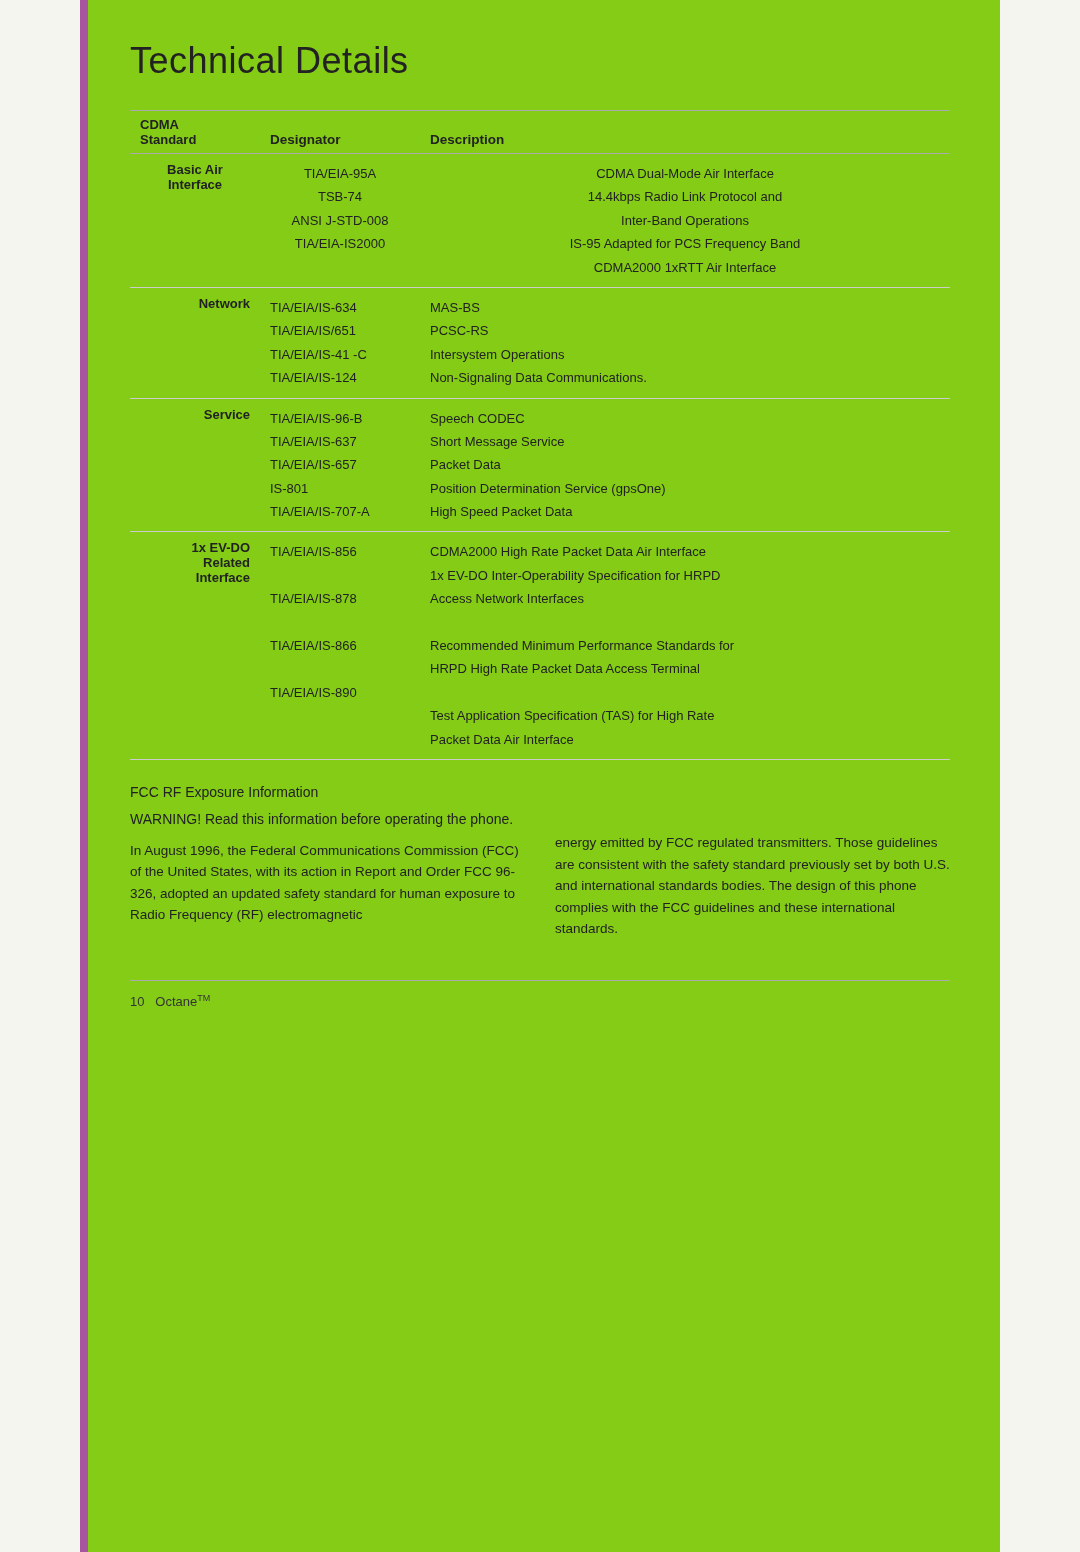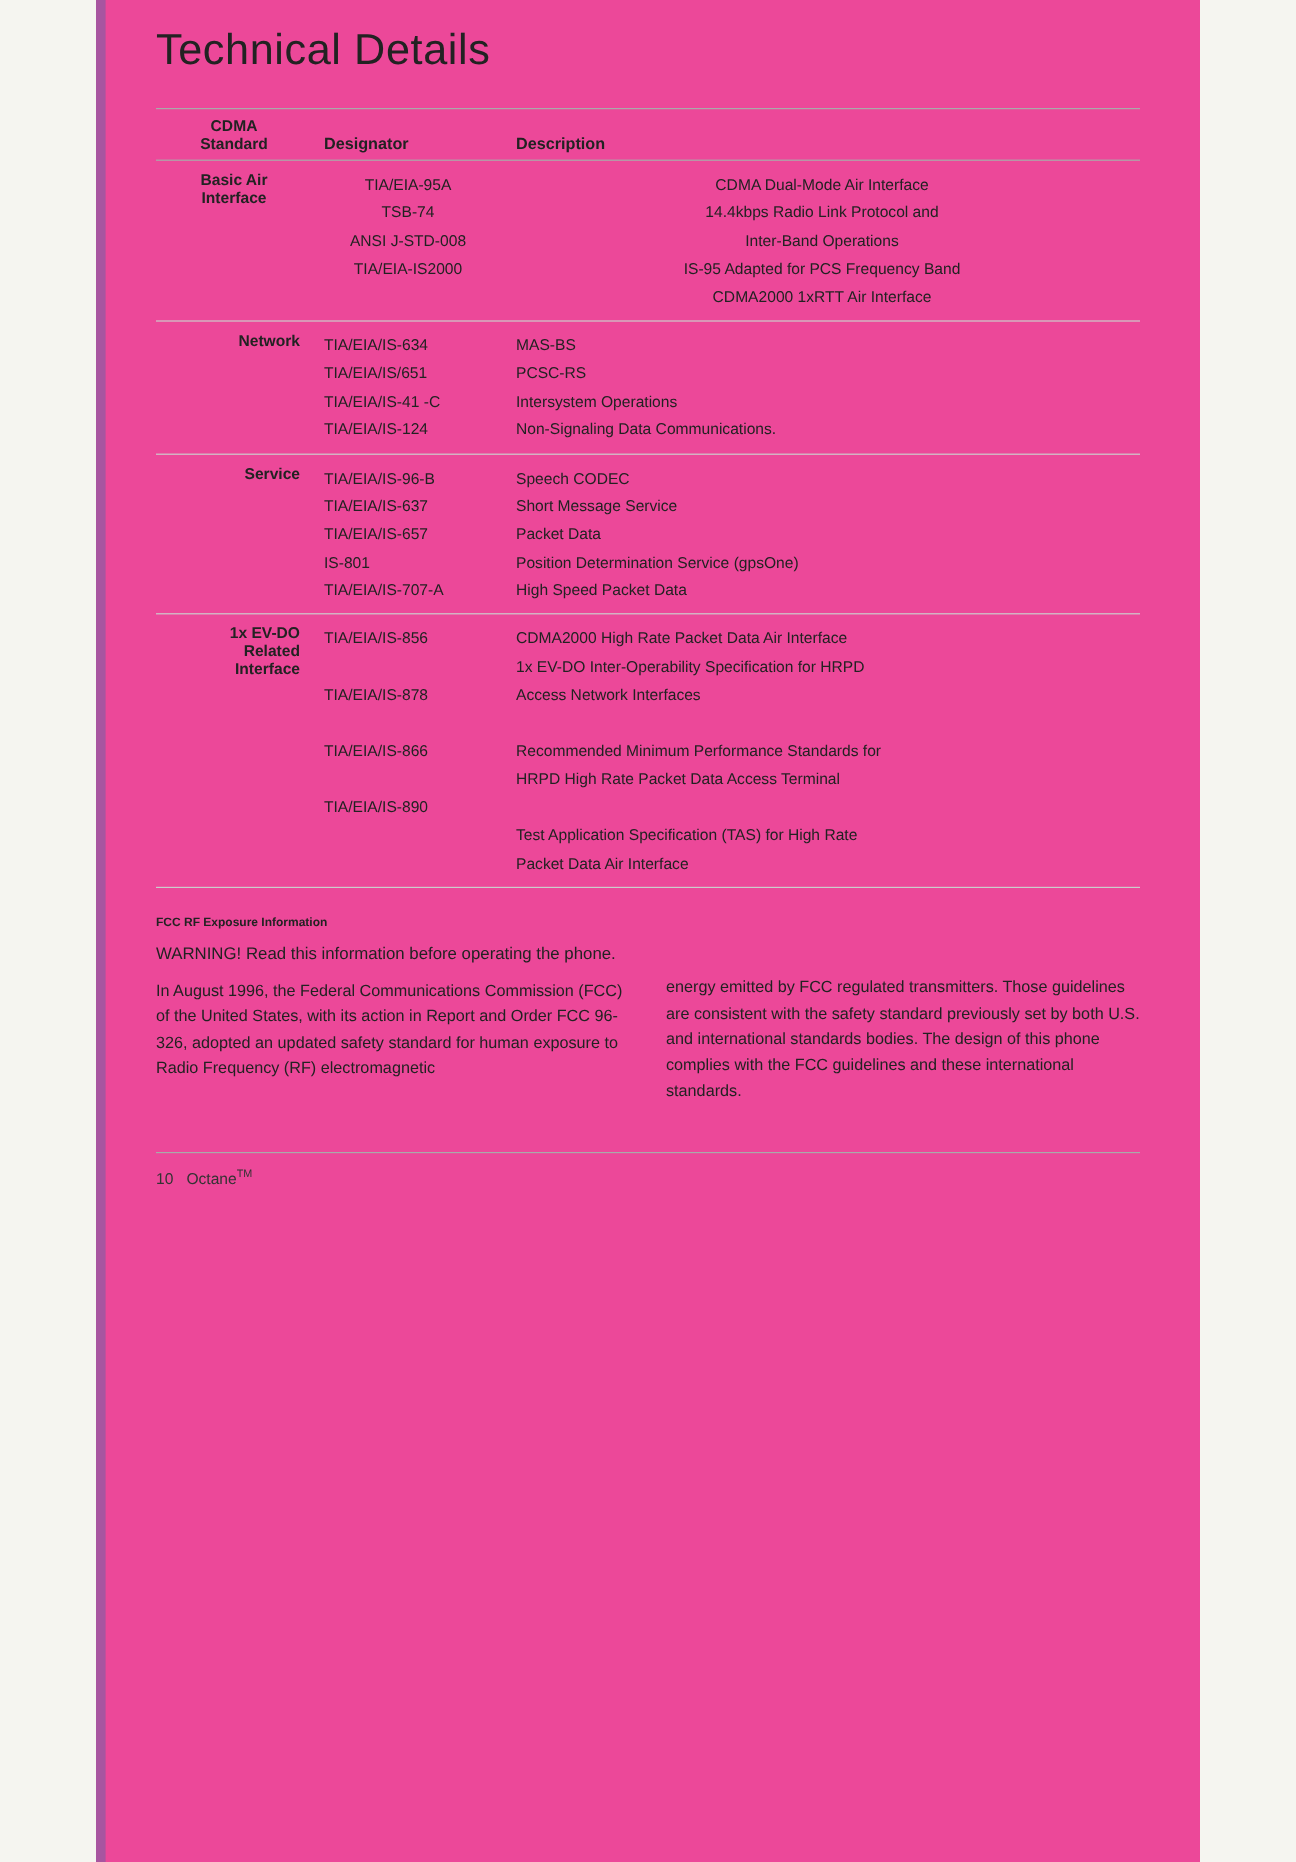--- a/index.html
+++ b/index.html
@@ -7,24 +7,24 @@
     body {
       background: #f5f5f0;
       font-family: Arial, Helvetica, sans-serif;
       font-size: 14px;
       color: #222;
       width: 1080px;
       min-height: 1552px;
     }
 
     .page {
-      background: #ec4899;
+      background: #84cc16;
       width: 920px;
       margin: 0 auto;
-      padding: 20px 50px 60px 50px;
+      padding: 40px 50px 60px 50px;
       min-height: 1552px;
       position: relative;
     }
 
     .left-bar {
       position: absolute;
       left: 0;
       top: 0;
       bottom: 0;
       width: 8px;
@@ -58,21 +58,20 @@
       font-size: 13.5px;
       padding: 6px 10px;
       border-bottom: 1px solid #aaa;
       text-align: left;
       vertical-align: bottom;
     }
 
     .tech-table th.col-standard {
       width: 130px;
       font-size: 12.5px;
-      text-align: center;
     }
 
     .tech-table th.col-designator {
       width: 160px;
     }
 
     .tech-table th.col-description {
     }
 
     .tech-table td {
@@ -121,22 +120,22 @@
     .fcc-left {
       flex: 1;
     }
 
     .fcc-right {
       flex: 1;
       margin-top: 48px;
     }
 
     .fcc-heading {
-      font-weight: bold;
-      font-size: 10px;
+      font-weight: normal;
+      font-size: 14px;
       margin-bottom: 10px;
     }
 
     .fcc-warning {
       font-weight: normal;
       font-size: 14px;
       margin-bottom: 10px;
       line-height: 1.4;
     }
 

